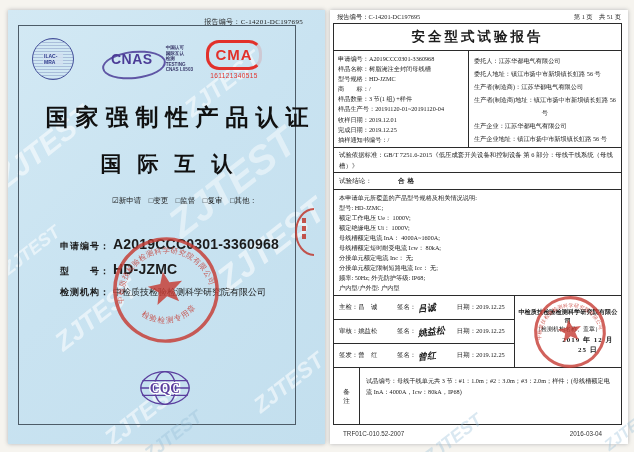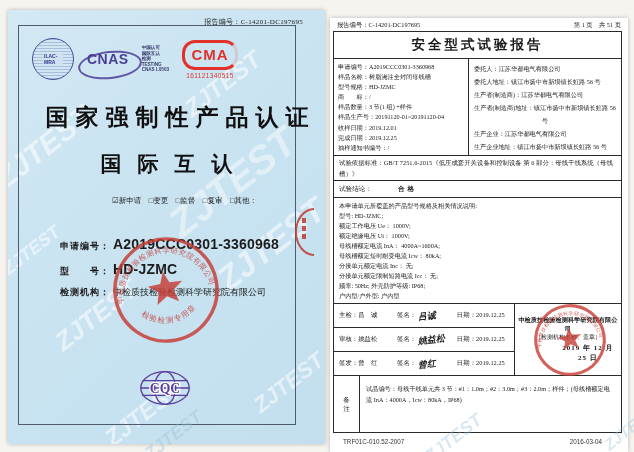--- a/index.html
+++ b/index.html
@@ -18,21 +18,21 @@
     color:rgba(255,255,255,.55);transform:rotate(-38deg);pointer-events:none;white-space:nowrap;}
   .wm.dark{color:rgba(150,190,215,.35);}
   .inner-border{position:absolute;left:10px;top:15px;width:276px;height:398px;border:1px solid #4d5c68;}
   .lp-repno{position:absolute;top:7px;right:22px;font-size:7px;letter-spacing:.3px;color:#222;}
   .logo-row{position:absolute;left:24px;top:28px;display:flex;align-items:center;gap:9px;}
   .ilac{width:40px;height:40px;border-radius:50%;border:1.5px solid #44509a;position:relative;
     background:repeating-linear-gradient(0deg,rgba(68,80,154,.28) 0 1px,transparent 1px 3px);}
   .ilac span{position:absolute;left:50%;top:50%;transform:translate(-50%,-50%);
     font-family:"Liberation Sans",sans-serif;font-size:5px;font-weight:bold;color:#2c3a8c;
     background:rgba(210,225,240,.85);padding:0 1px;letter-spacing:0;}
-  .cnas{position:relative;padding:6px 4px;}
+  .cnas{position:relative;padding:6px 4px;margin-left:24px;}
   .cnas-text{font-family:"Liberation Sans",sans-serif;font-size:14px;font-weight:900;color:#4b3c97;letter-spacing:.5px;}
   .cnas-ellipse{position:absolute;left:-5px;top:7px;width:60px;height:24px;border:2px solid rgba(75,60,151,.85);
     border-radius:50%;transform:rotate(-6deg);}
   .accred{font-family:"Liberation Sans",sans-serif;font-size:4.6px;line-height:5.4px;color:#3a3a6b;font-weight:bold;}
   .cma-wrap{display:flex;flex-direction:column;align-items:center;margin-left:4px;}
   .cma{width:50px;height:24px;border:3px solid #e2312b;border-right-color:rgba(226,49,43,.15);
     border-radius:13px;display:flex;align-items:center;justify-content:center;}
   .cma span{font-family:"Liberation Sans",sans-serif;font-size:15px;font-weight:900;color:#e2312b;letter-spacing:1px;}
   .cma-num{font-family:"Liberation Sans",sans-serif;font-size:6.5px;color:#e2312b;margin-top:2px;letter-spacing:.4px;}
   .lp-title1{position:absolute;left:0;width:338px;top:92px;text-align:center;
@@ -46,21 +46,21 @@
   .lp-field .val{margin-left:3px;}
   .lp-field .val.alnum{font-family:"Liberation Sans",sans-serif;font-weight:bold;font-size:14px;letter-spacing:.2px;}
   .stamp-svg{position:absolute;z-index:3;opacity:.82;}
   .cqc-svg{position:absolute;left:129px;top:358px;}
   
   .edge-stamp{position:absolute;left:292px;top:206px;width:22px;height:50px;overflow:hidden;z-index:5;opacity:.85;}
   .edge-stamp .ell{position:absolute;left:3px;top:2px;width:34px;height:44px;border:2px solid #c0392f;border-radius:50%;}
   .edge-stamp .marks{position:absolute;left:10px;top:12px;width:4px;height:5px;background:#c0392f;
     box-shadow:0 8px 0 #c0392f,0 16px 0 #c0392f;}
   
-  .right-page{left:330px;top:18px;width:298px;height:434px;background:#ffffff;overflow:hidden;}
+  .right-page{left:330px;top:10px;width:298px;height:434px;background:#ffffff;overflow:hidden;}
   .rp-header{position:absolute;top:3px;left:7px;right:7px;display:flex;justify-content:space-between;
     font-size:6.3px;color:#222;}
   .rtable{position:absolute;left:3px;top:13px;width:289px;height:402px;border:1.2px solid #2b2b2b;
     display:flex;flex-direction:column;background:#fff;box-sizing:border-box;}
   .trow{border-bottom:1px solid #2b2b2b;box-sizing:border-box;position:relative;}
   .trow:last-child{border-bottom:none;flex:1;}
   .r-title{height:27px;display:flex;align-items:center;justify-content:center;
     font-size:13.5px;font-weight:bold;letter-spacing:3px;}
   .r-info{height:97px;display:flex;}
   .r-info .cell-l{width:47%;border-right:1px solid #2b2b2b;padding:3px 4px;box-sizing:border-box;}

